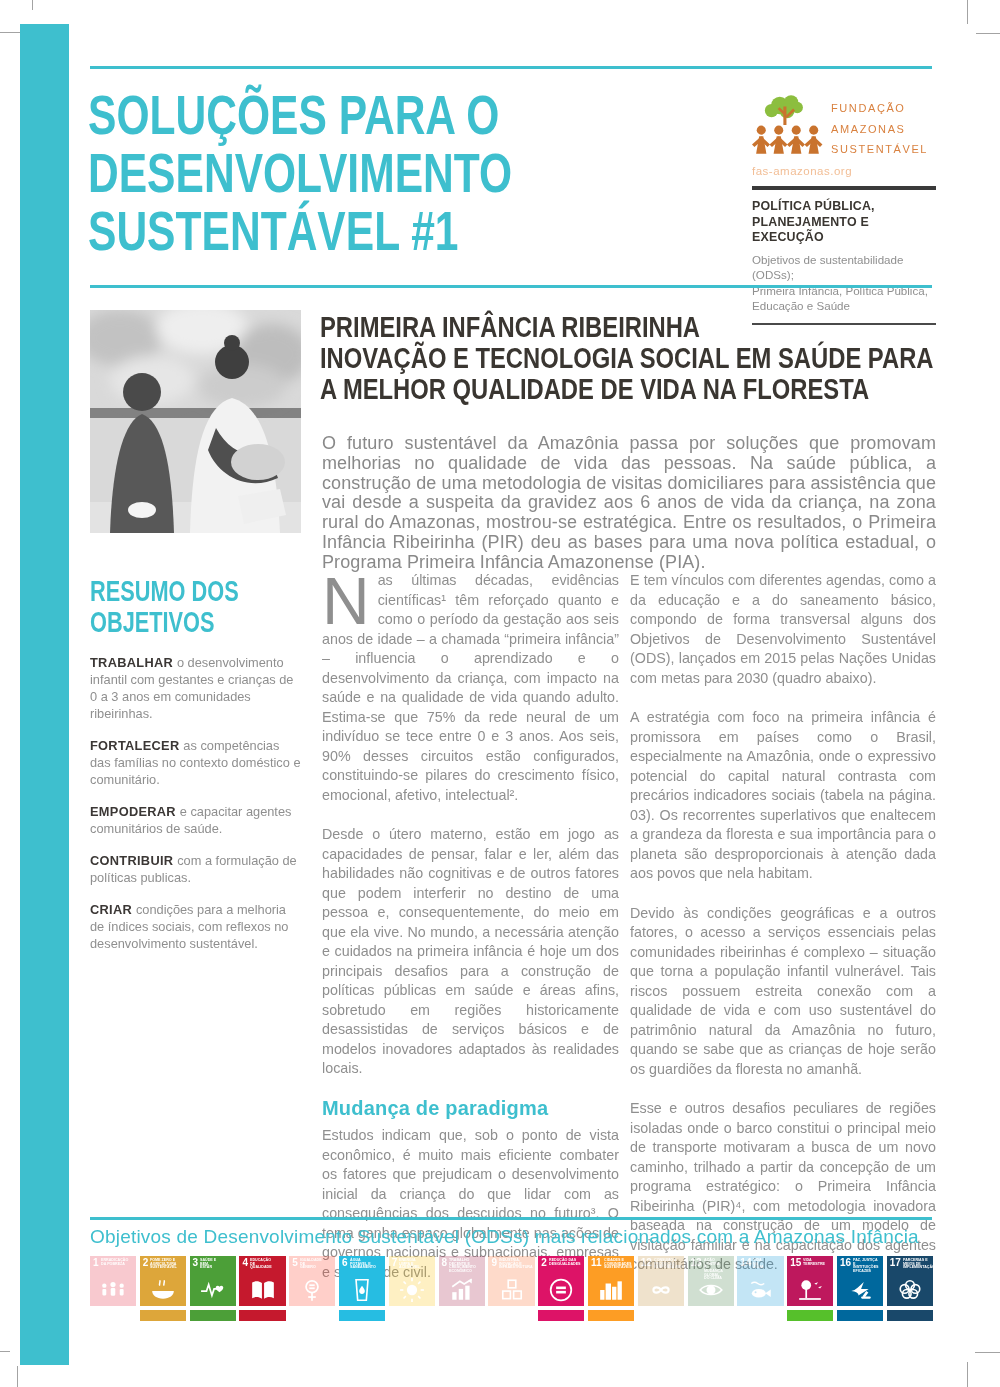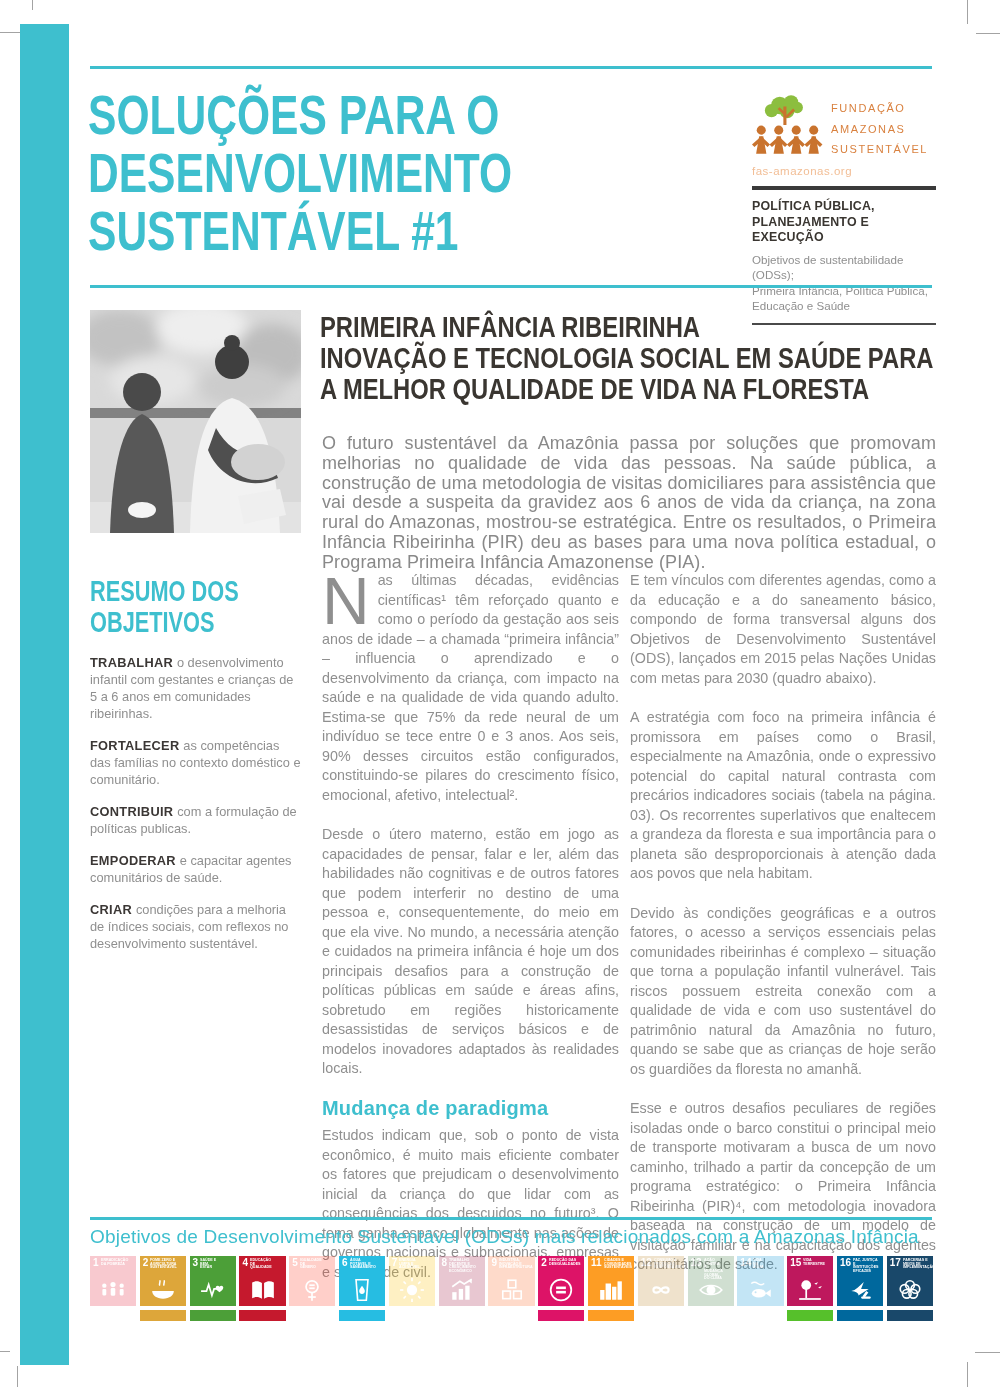--- a/index.html
+++ b/index.html
@@ -168,24 +168,24 @@
   </div>
 
   <div class="abs intro">O futuro sustentável da Amazônia passa por soluções que promovam melhorias no qualidade de vida das pessoas. Na saúde pública, a construção de uma metodologia de visitas domiciliares para assistência que vai desde a suspeita da gravidez aos 6 anos de vida da criança, na zona rural do Amazonas, mostrou-se estratégica. Entre os resultados, o Primeira Infância Ribeirinha (PIR) deu as bases para uma nova política estadual, o Programa Primeira Infância Amazonense (PIA).</div>
 
   <div class="abs sidebar">
     <div class="sidebar-head">
       <div class="ln condensed">RESUMO DOS</div>
       <div class="ln condensed">OBJETIVOS</div>
     </div>
     <div class="obj-list">
-        <div class="obj-item"><span class="obj-lead">TRABALHAR </span><span>o desenvolvimento infantil com gestantes e crianças de 5 a 6 anos em comunidades ribeirinhas.</span></div>
+        <div class="obj-item"><span class="obj-lead">TRABALHAR </span><span>o desenvolvimento infantil com gestantes e crianças de 0 a 3 anos em comunidades ribeirinhas.</span></div>
         <div class="obj-item"><span class="obj-lead">FORTALECER </span><span>as competências das famílias no contexto doméstico e comunitário.</span></div>
+        <div class="obj-item"><span class="obj-lead">EMPODERAR </span><span>e capacitar agentes comunitários de saúde.</span></div>
         <div class="obj-item"><span class="obj-lead">CONTRIBUIR </span><span>com a formulação de políticas publicas.</span></div>
-        <div class="obj-item"><span class="obj-lead">EMPODERAR </span><span>e capacitar agentes comunitários de saúde.</span></div>
         <div class="obj-item"><span class="obj-lead">CRIAR </span><span>condições para a melhoria de índices sociais, com reflexos no desenvolvimento sustentável.</span></div>
       </div>
   </div>
 
   <div class="abs col col1">
     <p><span class="dropcap">N</span><span>as últimas décadas, evidências científicas¹ têm reforçado quanto e como o período da gestação aos seis anos de idade – a chamada “primeira infância” – influencia o aprendizado e o desenvolvimento da criança, com impacto na saúde e na qualidade de vida quando adulto. Estima-se que 75% da rede neural de um indivíduo se tece entre 0 e 3 anos. Aos seis, 90% desses circuitos estão configurados, constituindo-se pilares do crescimento físico, emocional, afetivo, intelectual².</span></p>
     <p>Desde o útero materno, estão em jogo as capacidades de pensar, falar e ler, além das habilidades não cognitivas e de outros fatores que podem interferir no destino de uma pessoa e, consequentemente, do meio em que ela vive. No mundo, a necessária atenção e cuidados na primeira infância é hoje um dos principais desafios para a construção de políticas públicas em saúde e áreas afins, sobretudo em regiões historicamente desassistidas de serviços básicos e de modelos inovadores adaptados às realidades locais.</p>
     <div class="subhead">Mudança de paradigma</div>
     <p>Estudos indicam que, sob o ponto de vista econômico, é muito mais eficiente combater os fatores que prejudicam o desenvolvimento inicial da criança do que lidar com as consequências dos descuidos no futuro³. O tema ganha espaço globalmente nas ações de governos nacionais e subnacionais, empresas e sociedade civil.</p>
   </div>

